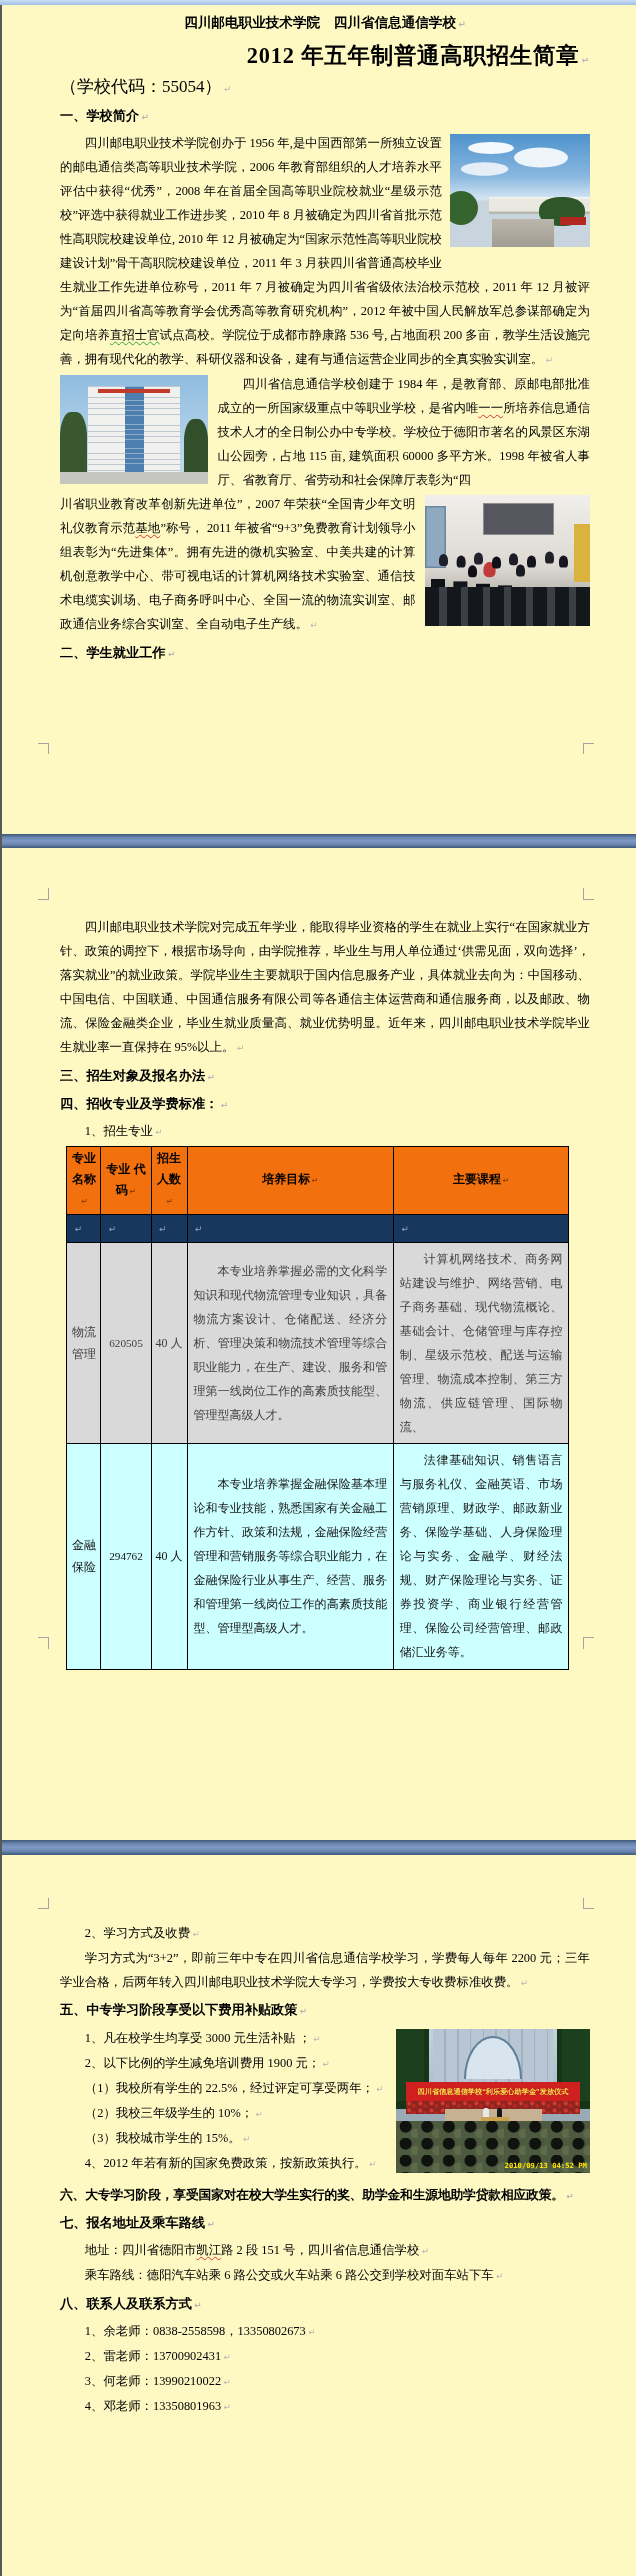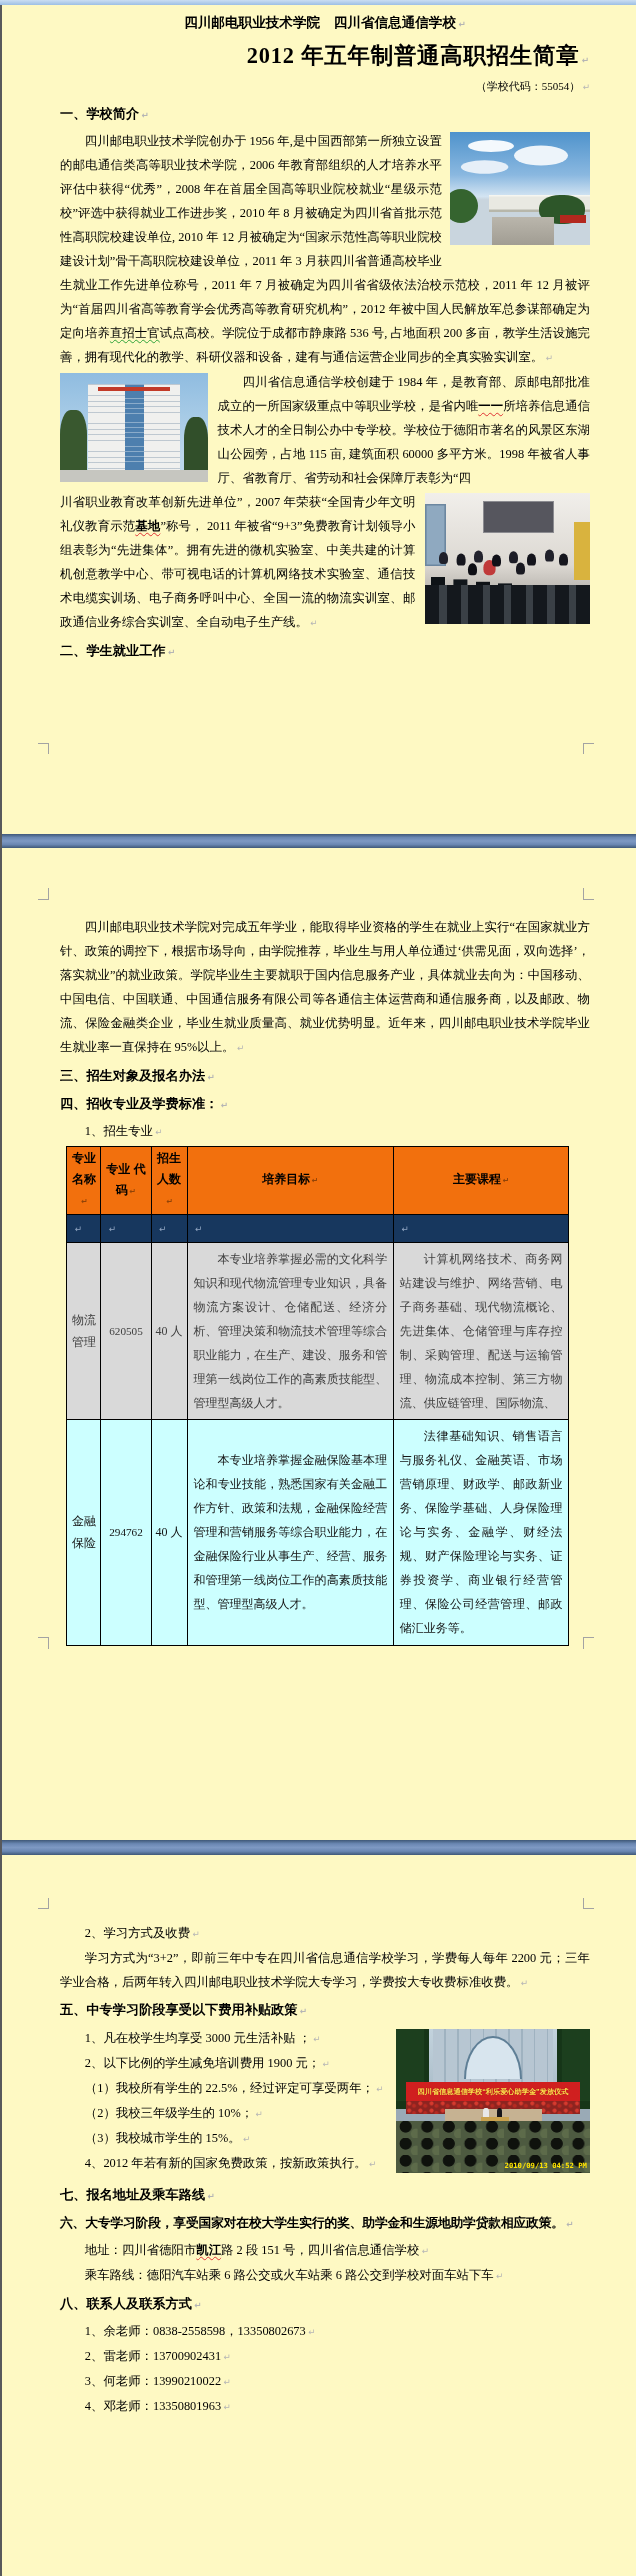--- a/index.html
+++ b/index.html
@@ -13,30 +13,30 @@
   #p1{height:829px;padding-top:8px;margin-top:4.8px;}
   #p2{height:992px;padding-top:67px;}
   #p3{height:834px;padding-top:66px;}
   .page-gap{height:14.4px;margin-left:2.4px;width:634px;
     background:linear-gradient(#3f5878,#6a87b2 25%,#7e99c3 50%,#6a87b2 75%,#3f5878);}
 
   
   .doc-header{margin:0;text-align:center;font-family:"Liberation Sans","DejaVu Sans",sans-serif;
               font-weight:bold;font-size:13.6px;line-height:19px;}
   .doc-title{margin:6.4px 0 1.6px;text-align:right;font-weight:bold;font-size:22.4px;line-height:32px;letter-spacing:0.8px;}
-  .doc-code{margin:0 0 6.4px;text-align:right;font-size:11px;line-height:17.6px;}
+  .doc-code{margin:0 0 6.4px;text-align:left;font-size:17px;line-height:17.6px;}
   .sec{margin:4.8px 0 3.2px;font-family:"Liberation Sans","DejaVu Sans",sans-serif;font-weight:bold;
        font-size:13.2px;line-height:21px;}
   .sec.tight{font-size:12.8px;letter-spacing:-0.2px;}
   .body{margin:0;font-size:12.4px;line-height:24px;text-align:justify;}
   .ind{text-indent:2em;}
   .flow{overflow:hidden;}
   .pm::after,.pmark::after{content:"\21B5";color:#b5b5b5;font-size:8.8px;margin-left:2.4px;font-family:"DejaVu Sans",sans-serif;}
   .wavy-red{text-decoration:underline;text-decoration-style:wavy;text-decoration-color:#e03434;
-            text-decoration-thickness:0.8px;text-underline-offset:2.4px;font-weight:bold;}
+            text-decoration-thickness:0.8px;text-underline-offset:2.4px;}
   .wavy-green{text-decoration:underline;text-decoration-style:wavy;text-decoration-color:#2fa33a;
               text-decoration-thickness:0.8px;text-underline-offset:2.4px;}
 
   
   .photo{position:relative;overflow:hidden;background:#9cb8d2;text-align:center;}
   .campus{float:right;width:140px;height:113px;margin:3.2px 0 4.8px 8px;
           background:linear-gradient(180deg,#4f93cc,#8ab8e0 38%,#d3e4f2 57%,#c9d5de 60%);}
   .campus .cloud{position:absolute;top:8px;left:17.6px;width:46px;height:12px;border-radius:50%;
           background:#f4f9fd;box-shadow:50px 9.6px 0 4px #edf4fa,-6.4px 21px 0 0.8px #e6eff8;}
   .campus .bld{position:absolute;left:28%;top:56%;width:72%;height:15%;background:#e9e9e2;
@@ -226,21 +226,21 @@
         <td></td>
       </tr>
       <tr class="row-gray">
         <td class="c-center">物流 管理</td>
         <td class="c-center c-code">620505</td>
         <td class="c-center">40 人</td>
         <td>
               <p class="cell-text">本专业培养掌握必需的文化科学知识和现代物流管理专业知识，具备物流方案设计、仓储配送、经济分析、管理决策和物流技术管理等综合职业能力，在生产、建设、服务和管理第一线岗位工作的高素质技能型、管理型高级人才。</p>
             </td>
         <td>
-              <p class="cell-text">计算机网络技术、商务网站建设与维护、网络营销、电子商务基础、现代物流概论、先进集体、仓储管理与库存控制、采购管理、配送与运输管理、物流成本控制、第三方物流、供应链管理、国际物流、</p>
+              <p class="cell-text">计算机网络技术、商务网站建设与维护、网络营销、电子商务基础、现代物流概论、基础会计、仓储管理与库存控制、星级示范校、配送与运输管理、物流成本控制、第三方物流、供应链管理、国际物流、</p>
             </td>
       </tr>
       <tr class="row-cyan">
         <td class="c-center">金融 保险</td>
         <td class="c-center c-code">294762</td>
         <td class="c-center">40 人</td>
         <td>
               <p class="cell-text">本专业培养掌握金融保险基本理论和专业技能，熟悉国家有关金融工作方针、政策和法规，金融保险经营管理和营销服务等综合职业能力，在金融保险行业从事生产、经营、服务和管理第一线岗位工作的高素质技能型、管理型高级人才。</p>
             </td>
         <td>
@@ -280,22 +280,22 @@
         <div class="ts">2010/09/13 04:52 PM</div>
       </div>
       <p class="body ind pm">1、凡在校学生均享受 3000 元生活补贴 ；</p>
       <p class="body ind pm">2、以下比例的学生减免培训费用 1900 元；</p>
       <p class="body ind pm">（1）我校所有学生的 22.5%，经过评定可享受两年；</p>
       <p class="body ind pm">（2）我校三年级学生的 10%；</p>
       <p class="body ind pm">（3）我校城市学生的 15%。</p>
       <p class="body ind pm">4、2012 年若有新的国家免费政策，按新政策执行。</p>
     </div>
 
+    <h2 class="sec tight pm">六、大专学习阶段，享受国家对在校大学生实行的奖、助学金和生源地助学贷款相应政策。</h2>
     <h2 class="sec pm">七、报名地址及乘车路线</h2>
-    <h2 class="sec tight pm">六、大专学习阶段，享受国家对在校大学生实行的奖、助学金和生源地助学贷款相应政策。</h2>
     <p class="body ind"><span>地址：四川省德阳市</span><span class="wavy-red">凯江</span><span>路 2 段 151 号，四川省信息通信学校</span><span class="pmark"></span></p>
     <p class="body ind pm">乘车路线：德阳汽车站乘 6 路公交或火车站乘 6 路公交到学校对面车站下车</p>
     <h2 class="sec pm">八、联系人及联系方式</h2>
     <p class="body ind pm">1、余老师：0838-2558598，13350802673</p>
     <p class="body ind pm">2、雷老师：13700902431</p>
     <p class="body ind pm">3、何老师：13990210022</p>
     <p class="body ind pm">4、邓老师：13350801963</p>
 
     <div class="logo">
       <div class="logo-top">

